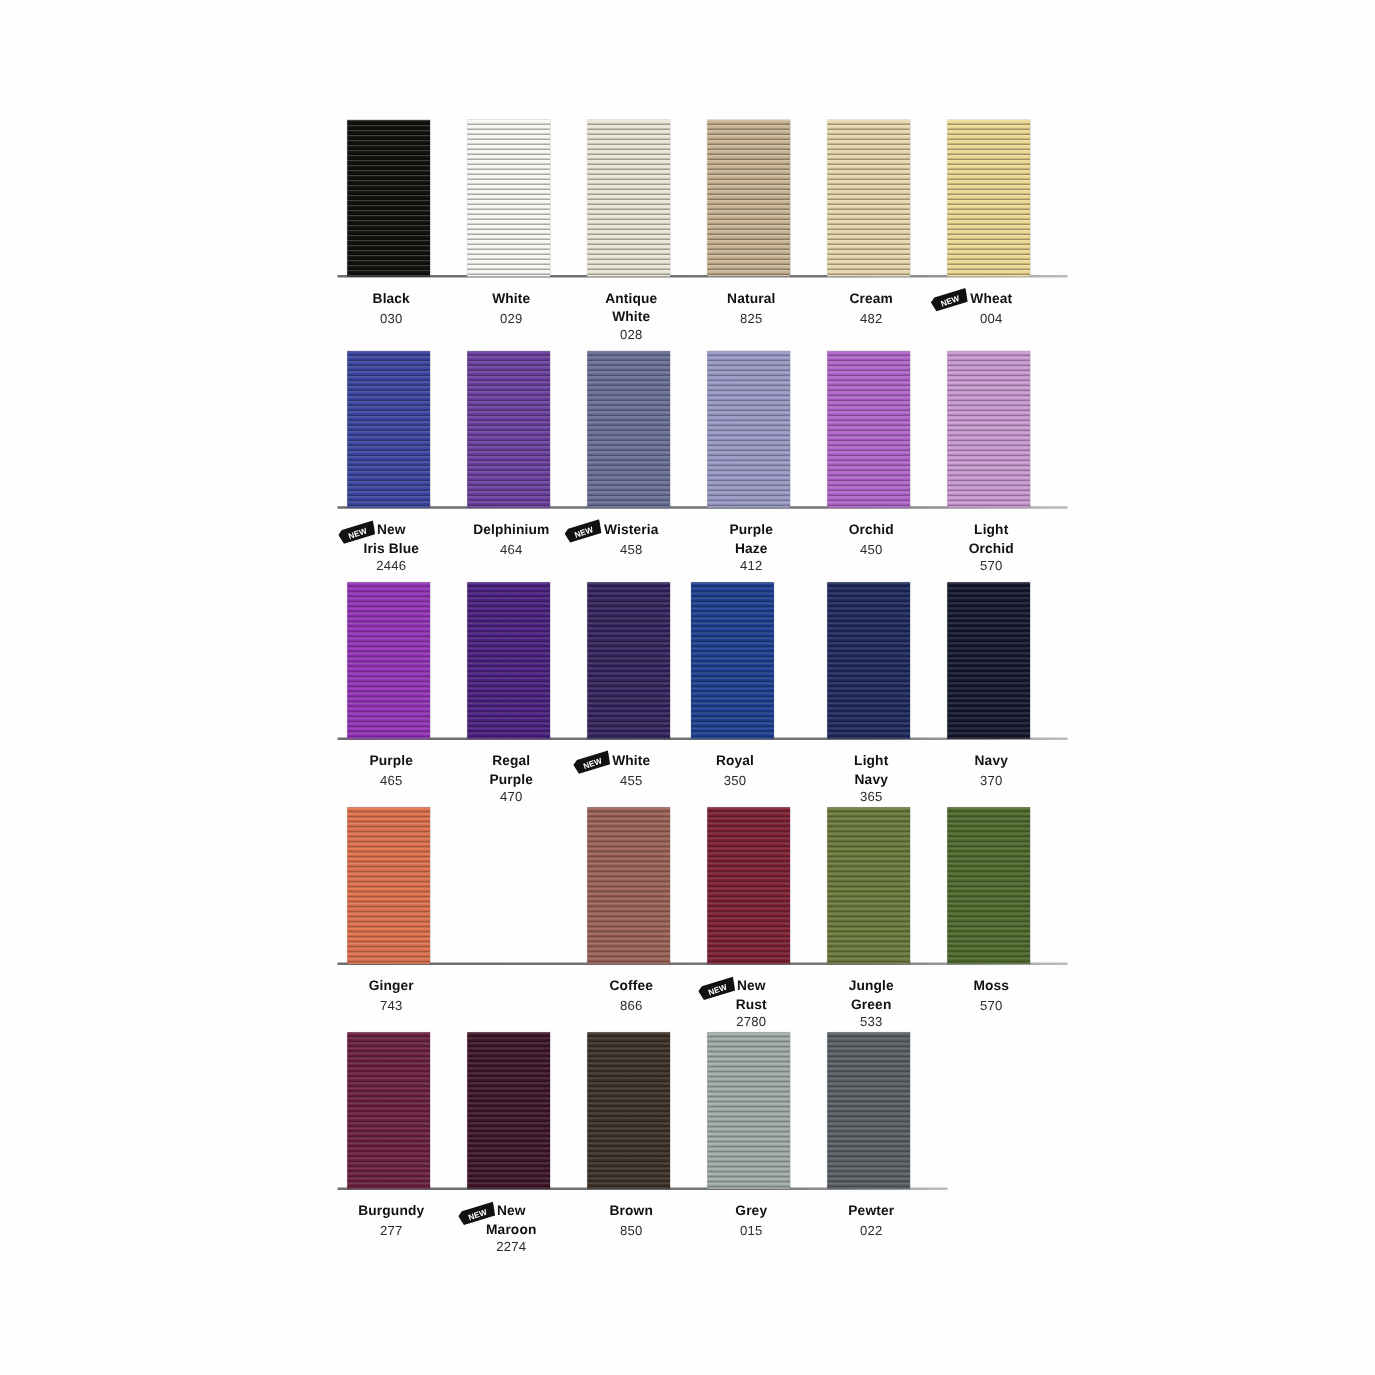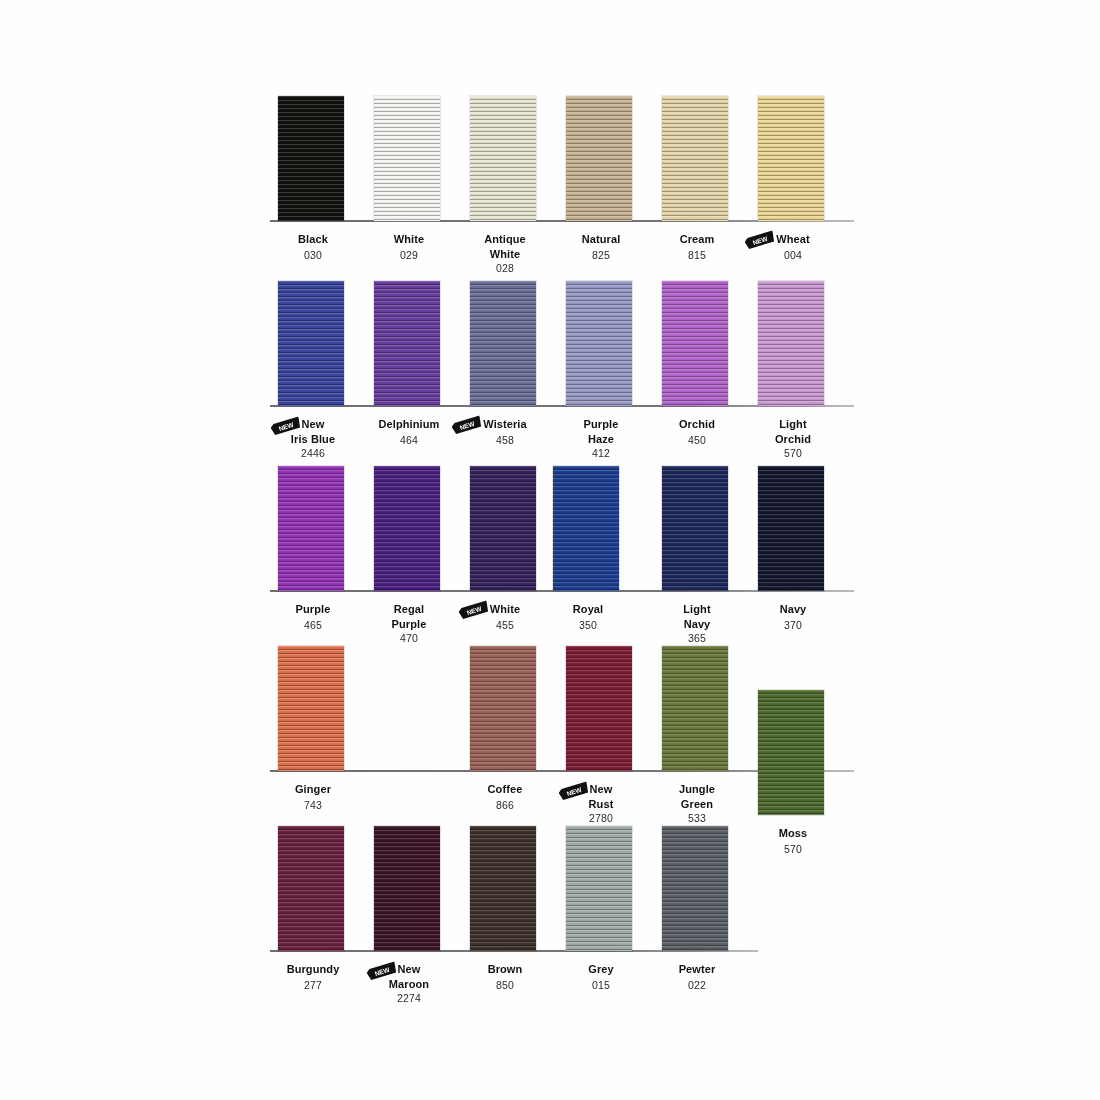--- a/index.html
+++ b/index.html
@@ -131,21 +131,21 @@
         <div class="cell" style="left: 192px;">
           <div class="ribbon pale" title="Antique White 028" style="background-image: linear-gradient(rgb(238, 236, 223) 0px, rgb(232, 229, 211) 1.3px, rgb(232, 229, 211) 2.4px, rgb(158, 156, 143) 3.2px, rgb(158, 156, 143) 4px); background-color: rgb(232, 229, 211);"></div>
           <div class="labels"><span class="name-line"><span class="cname">Antique</span></span><span class="cname">White</span><span class="ccode">028</span></div>
         </div>
         <div class="cell" style="left: 288px;">
           <div class="ribbon" title="Natural 825" style="background-image: linear-gradient(rgb(216, 200, 178) 0px, rgb(201, 179, 148) 1.3px, rgb(201, 179, 148) 2.4px, rgb(137, 122, 101) 3.2px, rgb(137, 122, 101) 4px); background-color: rgb(201, 179, 148);"></div>
           <div class="labels"><span class="name-line"><span class="cname">Natural</span></span><span class="ccode">825</span></div>
         </div>
         <div class="cell" style="left: 384px;">
           <div class="ribbon pale" title="Cream 815" style="background-image: linear-gradient(rgb(237, 225, 195) 0px, rgb(230, 214, 171) 1.3px, rgb(230, 214, 171) 2.4px, rgb(156, 146, 116) 3.2px, rgb(156, 146, 116) 4px); background-color: rgb(230, 214, 171);"></div>
-          <div class="labels"><span class="name-line"><span class="cname">Cream</span></span><span class="ccode">815</span></div>
+          <div class="labels"><span class="name-line"><span class="cname">Cream</span></span><span class="ccode">482</span></div>
         </div>
         <div class="cell" style="left: 480px;">
           <div class="ribbon pale" title="Wheat 004" style="background-image: linear-gradient(rgb(241, 226, 177) 0px, rgb(236, 215, 147) 1.3px, rgb(236, 215, 147) 2.4px, rgb(160, 146, 100) 3.2px, rgb(160, 146, 100) 4px); background-color: rgb(236, 215, 147);"></div>
           <div class="labels"><span class="name-line"><span class="cname">Wheat</span><span class="new-badge">
                 <svg viewBox="0 0 60 26" width="30" height="15">
                   <path d="M0 6 L8 0 L60 2 L56 24 L4 22 Z" fill="#111111"></path>
                   <text x="30" y="18" text-anchor="middle" fill="#ffffff" font-size="13" font-weight="bold" font-family="&quot;Liberation Sans&quot;, sans-serif">NEW</text>
                 </svg>
               </span></span><span class="ccode">004</span></div>
         </div>
@@ -241,21 +241,21 @@
                 <svg viewBox="0 0 60 26" width="30" height="15">
                   <path d="M0 6 L8 0 L60 2 L56 24 L4 22 Z" fill="#111111"></path>
                   <text x="30" y="18" text-anchor="middle" fill="#ffffff" font-size="13" font-weight="bold" font-family="&quot;Liberation Sans&quot;, sans-serif">NEW</text>
                 </svg>
               </span></span><span class="cname">Rust</span><span class="ccode">2780</span></div>
         </div>
         <div class="cell" style="left: 384px;">
           <div class="ribbon" title="Jungle Green 533" style="background-image: linear-gradient(rgb(148, 159, 115) 0px, rgb(107, 122, 60) 1.3px, rgb(107, 122, 60) 2.4px, rgb(73, 83, 41) 3.2px, rgb(73, 83, 41) 4px); background-color: rgb(107, 122, 60);"></div>
           <div class="labels"><span class="name-line"><span class="cname">Jungle</span></span><span class="cname">Green</span><span class="ccode">533</span></div>
         </div>
-        <div class="cell" style="left: 480px; margin-top: 44px;">
+        <div class="cell" style="left: 480px;">
           <div class="ribbon" title="Moss 570" style="background-image: linear-gradient(rgb(128, 148, 105) 0px, rgb(78, 107, 46) 1.3px, rgb(78, 107, 46) 2.4px, rgb(53, 73, 31) 3.2px, rgb(53, 73, 31) 4px); background-color: rgb(78, 107, 46);"></div>
           <div class="labels"><span class="name-line"><span class="cname">Moss</span></span><span class="ccode">570</span></div>
         </div>
       </div>
     </div>
     <div class="row" id="row-4">
       <div class="swatch-strip">
         <div class="baseline" style="width: 488px;"></div>
         <div class="cell" style="left: 0px;">
           <div class="ribbon" title="Burgundy 277" style="background-image: linear-gradient(rgb(148, 94, 117) 0px, rgb(107, 32, 64) 1.3px, rgb(107, 32, 64) 2.4px, rgb(73, 22, 44) 3.2px, rgb(73, 22, 44) 4px); background-color: rgb(107, 32, 64);"></div>

